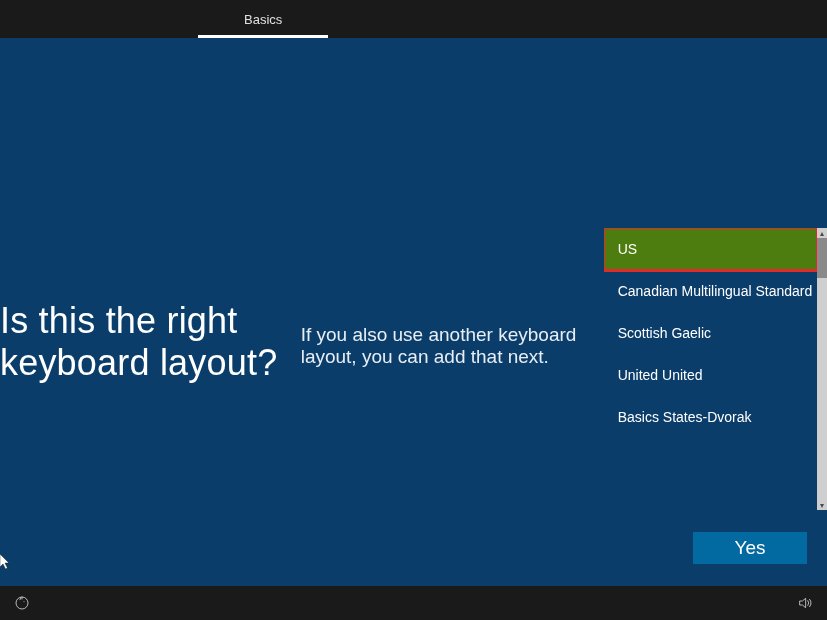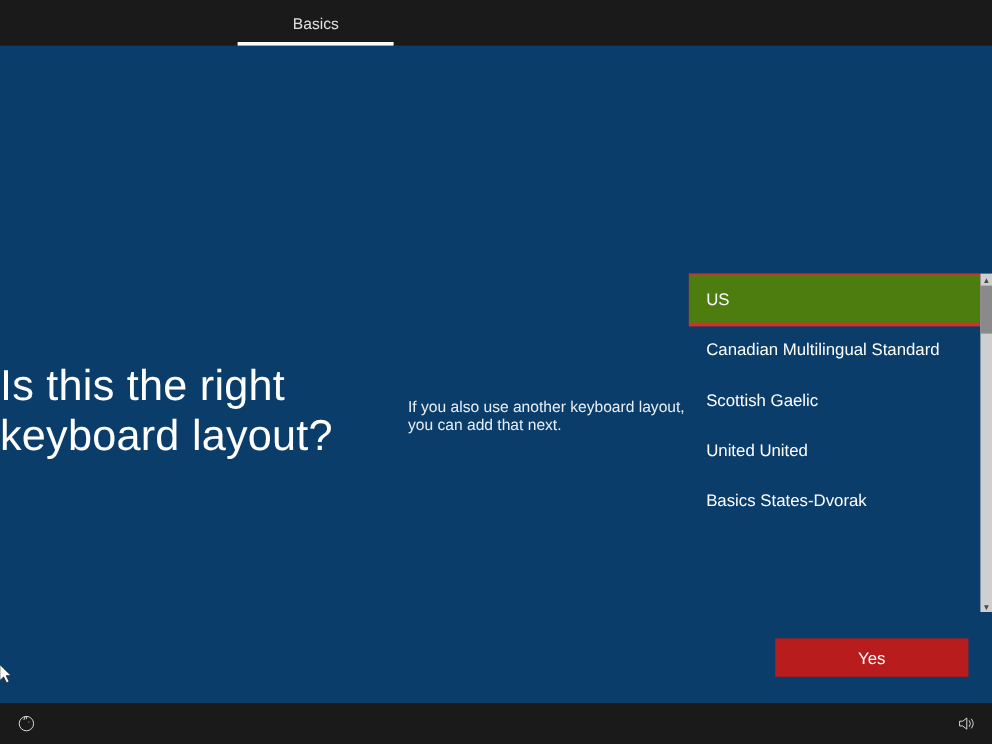--- a/index.html
+++ b/index.html
@@ -6,35 +6,35 @@
   html, body { width: 827px; height: 620px; overflow: hidden; font-family: "Segoe UI", -apple-system, sans-serif; font-weight: 300; }
   body { background: #0b3d6b; display: flex; flex-direction: column; }
 
   .topbar { height: 38px; background: #1a1a1a; display: flex; align-items: stretch; }
   .topbar .spacer-left { width: 198px; }
   .tab { height: 38px; display: flex; align-items: center; padding: 0 46px; color: #e0e0e0; font-size: 13px; position: relative; }
   .tab.active::after { content: ""; position: absolute; left: 0; right: 0; bottom: 0; height: 3px; background: #ffffff; }
 
   .main { flex: 1; display: flex; align-items: center; padding-top: 60px; color: #ffffff; }
   .title { font-size: 36px; font-weight: 300; letter-spacing: 0.2px; }
-  .subtitle { font-size: 13px; margin-top: 8px; color: #e8eef5; }
+  .subtitle { font-size: 19px; margin-top: 8px; color: #e8eef5; }
 
   .listwrap { position: relative; margin-top: 54px; width: 390px; height: 282px; display: flex; }
   .list { flex: 1; overflow: hidden; }
   .item { height: 42px; display: flex; align-items: center; padding-left: 14px; font-size: 14px; color: #ffffff; cursor: pointer; }
   .item.selected { background: #4d7c0f; }
   .item.selected.hl { outline: 3px solid #e22a2a; outline-offset: -1px; }
 
   .scroll { width: 10px; background: #cfcfcf; position: relative; }
   .scroll .arrow { position: absolute; left: 0; right: 0; height: 10px; display:flex; align-items:center; justify-content:center; color:#4a4a4a; font-size:8px; }
   .scroll .arrow.up { top: 0; }
   .scroll .arrow.down { bottom: 0; }
   .scroll .thumb { position: absolute; left: 0; right: 0; top: 10px; height: 40px; background: #8a8a8a; }
 
-  .yes-btn { position: absolute; right: 20px; bottom: 56px; width: 161px; height: 32px; background: #b91c1c; color: #ffffff; border: none; font-size: 14px; cursor: pointer; font-family: inherit; font-weight: 300; }
+  .yes-btn { position: absolute; right: 20px; bottom: 56px; width: 114px; height: 32px; background: #0369a1; color: #ffffff; border: none; font-size: 19px; cursor: pointer; font-family: inherit; font-weight: 300; }
 
   .bottombar { height: 34px; background: #1a1a1a; display: flex; align-items: center; justify-content: space-between; padding: 0 12px; }
   .icon-btn { width: 20px; height: 20px; display: flex; align-items: center; justify-content: center; color: #e0e0e0; cursor: pointer; }
   .icon-btn svg { width: 16px; height: 16px; stroke: #e0e0e0; fill: none; stroke-width: 1.2; }
 
   .cursor { position: absolute; left: 0px; top: 554px; color: #fff; font-size: 14px; pointer-events: none; }
   .cursor svg { width: 12px; height: 16px; fill: #fff; stroke:#000; stroke-width:0.4;}
 </style>
 </head>
 <body>

